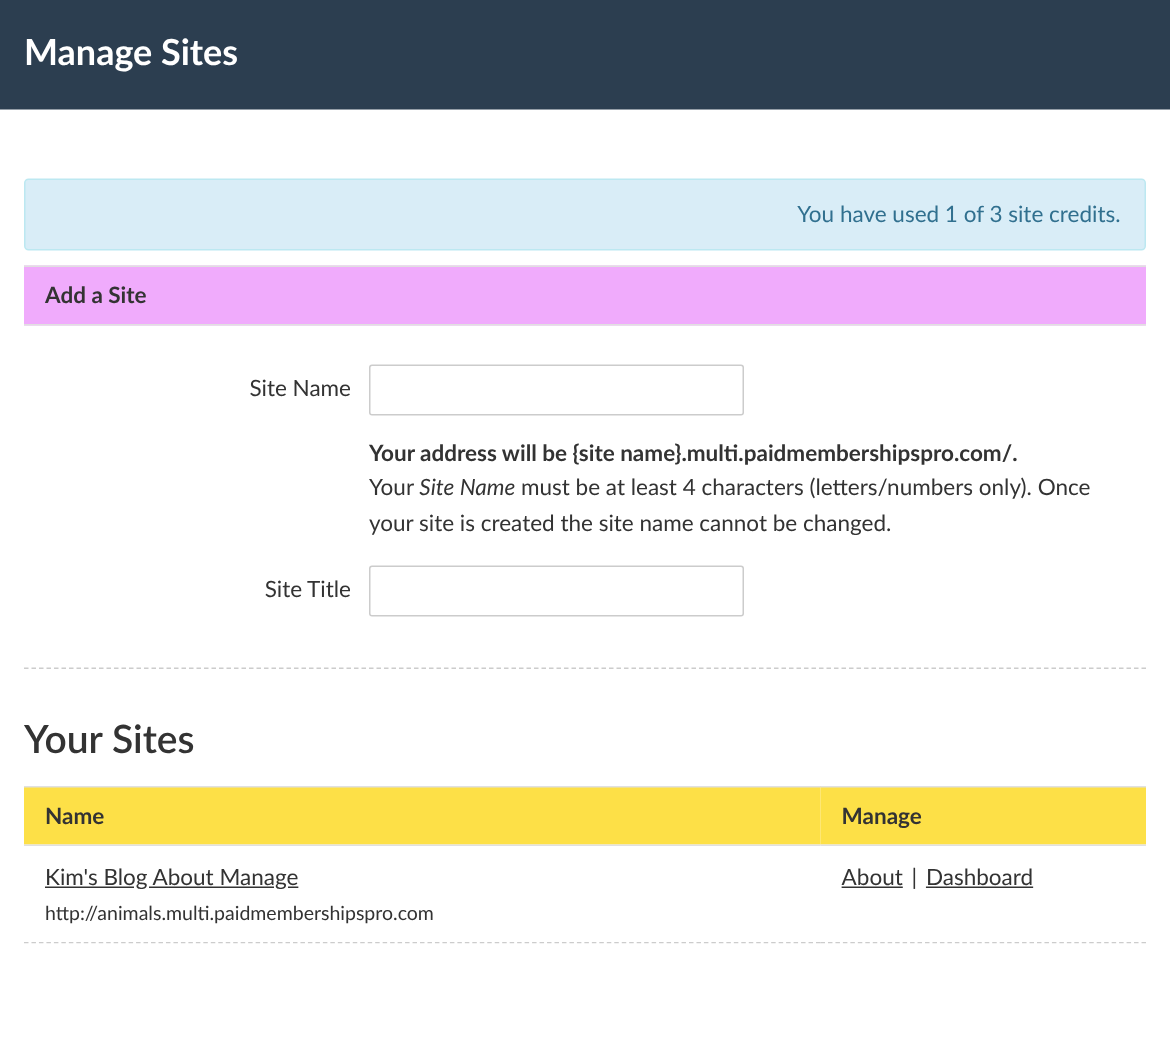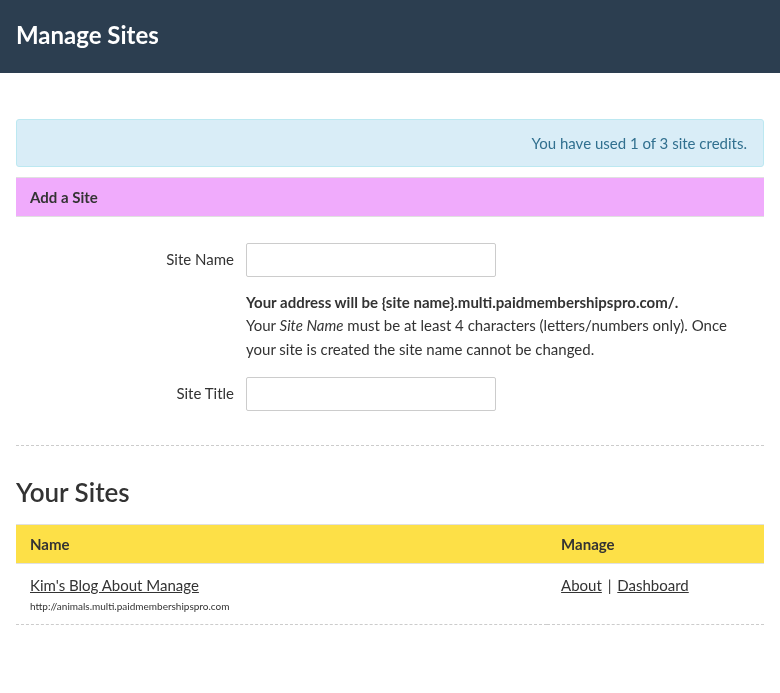--- a/index.html
+++ b/index.html
@@ -117,21 +117,21 @@
     border-bottom: 1px dashed #ccc;
   }
   a.link {
     color: #333;
     text-decoration: underline;
     cursor: pointer;
   }
   .site-url {
     color: #333;
     margin-top: 6px;
-    font-size: 10px;
+    font-size: 13px;
   }
   .sep { color: #333; padding: 0 2px; }
 </style>
 </head>
 <body>
 
 <div class="header">
   <h1>Manage Sites</h1>
 </div>
 

